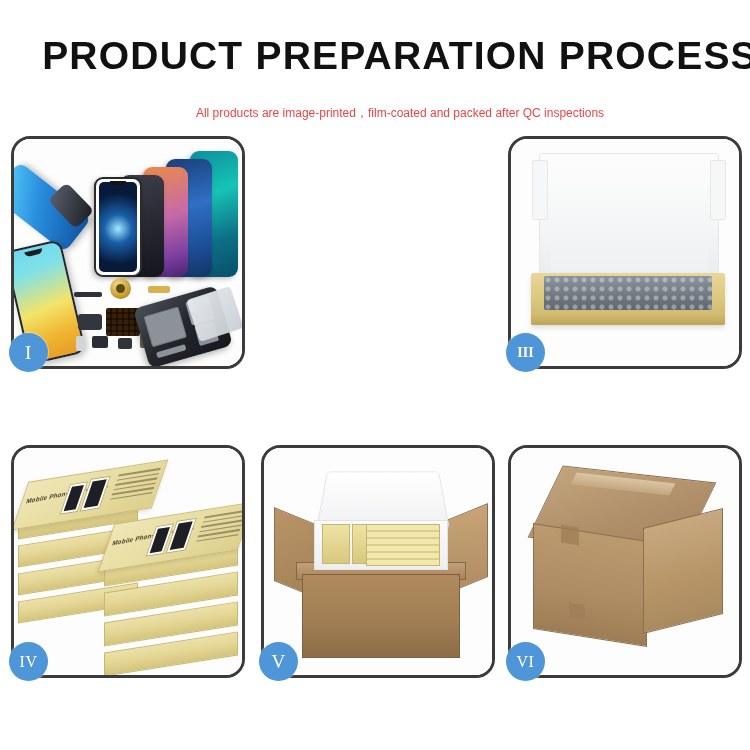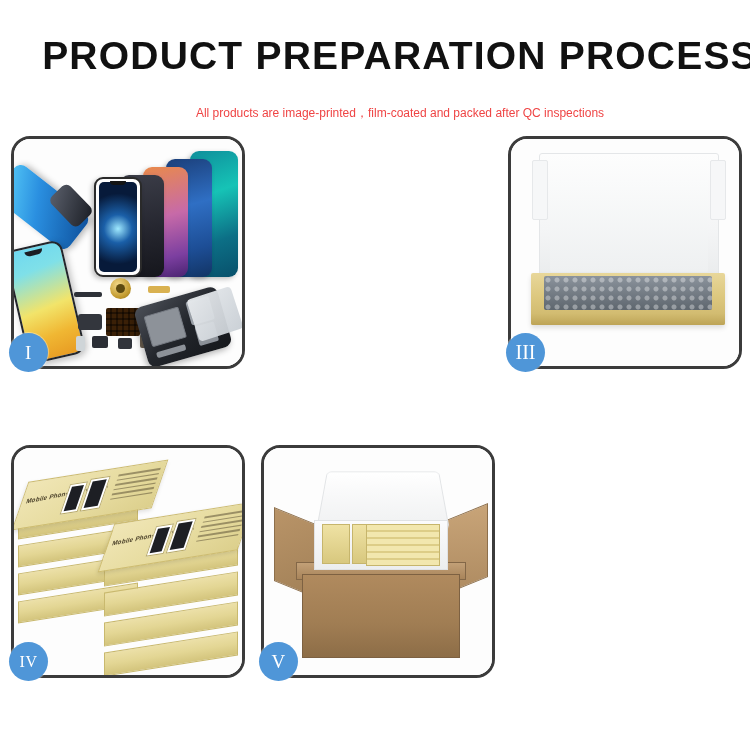--- a/index.html
+++ b/index.html
@@ -67,21 +67,21 @@
     background:#4f96d8;
     color:#ffffff;
     font-family:"Liberation Serif", serif;
     font-size:19px;
     letter-spacing:0.5px;
     display:flex;align-items:center;justify-content:center;
     z-index:40;
     box-shadow:0 0 0 1px rgba(255,255,255,.35);
   }
   .badge.wide{font-size:16px;}
-  .badge.xwide{font-size:20px;letter-spacing:0px;}
+  .badge.xwide{font-size:14px;letter-spacing:0px;font-weight:bold;}
 
   
   .p1{background:linear-gradient(180deg,#f7f8f8 0%,#f2f3f3 55%,#ffffff 100%);}
   .fan{position:absolute;right:4px;top:10px;width:168px;height:128px;}
   .ph{
     position:absolute;bottom:0;
     border-radius:9px;
     box-shadow:-2px 2px 5px rgba(0,0,0,.25);
   }
   .ph1{right:0px;  width:48px;height:126px;background:linear-gradient(160deg,#0e8f9b,#16c3b6 35%,#0c6f86 70%,#08506b);}
@@ -414,15 +414,28 @@
               <span></span>
               <span></span>
               <span></span>
           </div>
           <div class="yellowset2"></div>
         </div>
       </div>
       <div class="badge">V</div>
     </div>
 
+    <div class="panel c2 r1">
+      <div class="inner p6">
+        <div class="shipbox">
+          <div class="sb-top"></div>
+          <div class="tape"></div>
+          <div class="sb-front"></div>
+          <div class="sb-side"></div>
+          <div class="tab1"></div>
+          <div class="tab2"></div>
+        </div>
+      </div>
+      <div class="badge wide">VI</div>
+    </div>
 
   </div>
 </div>
 
 </body></html>

